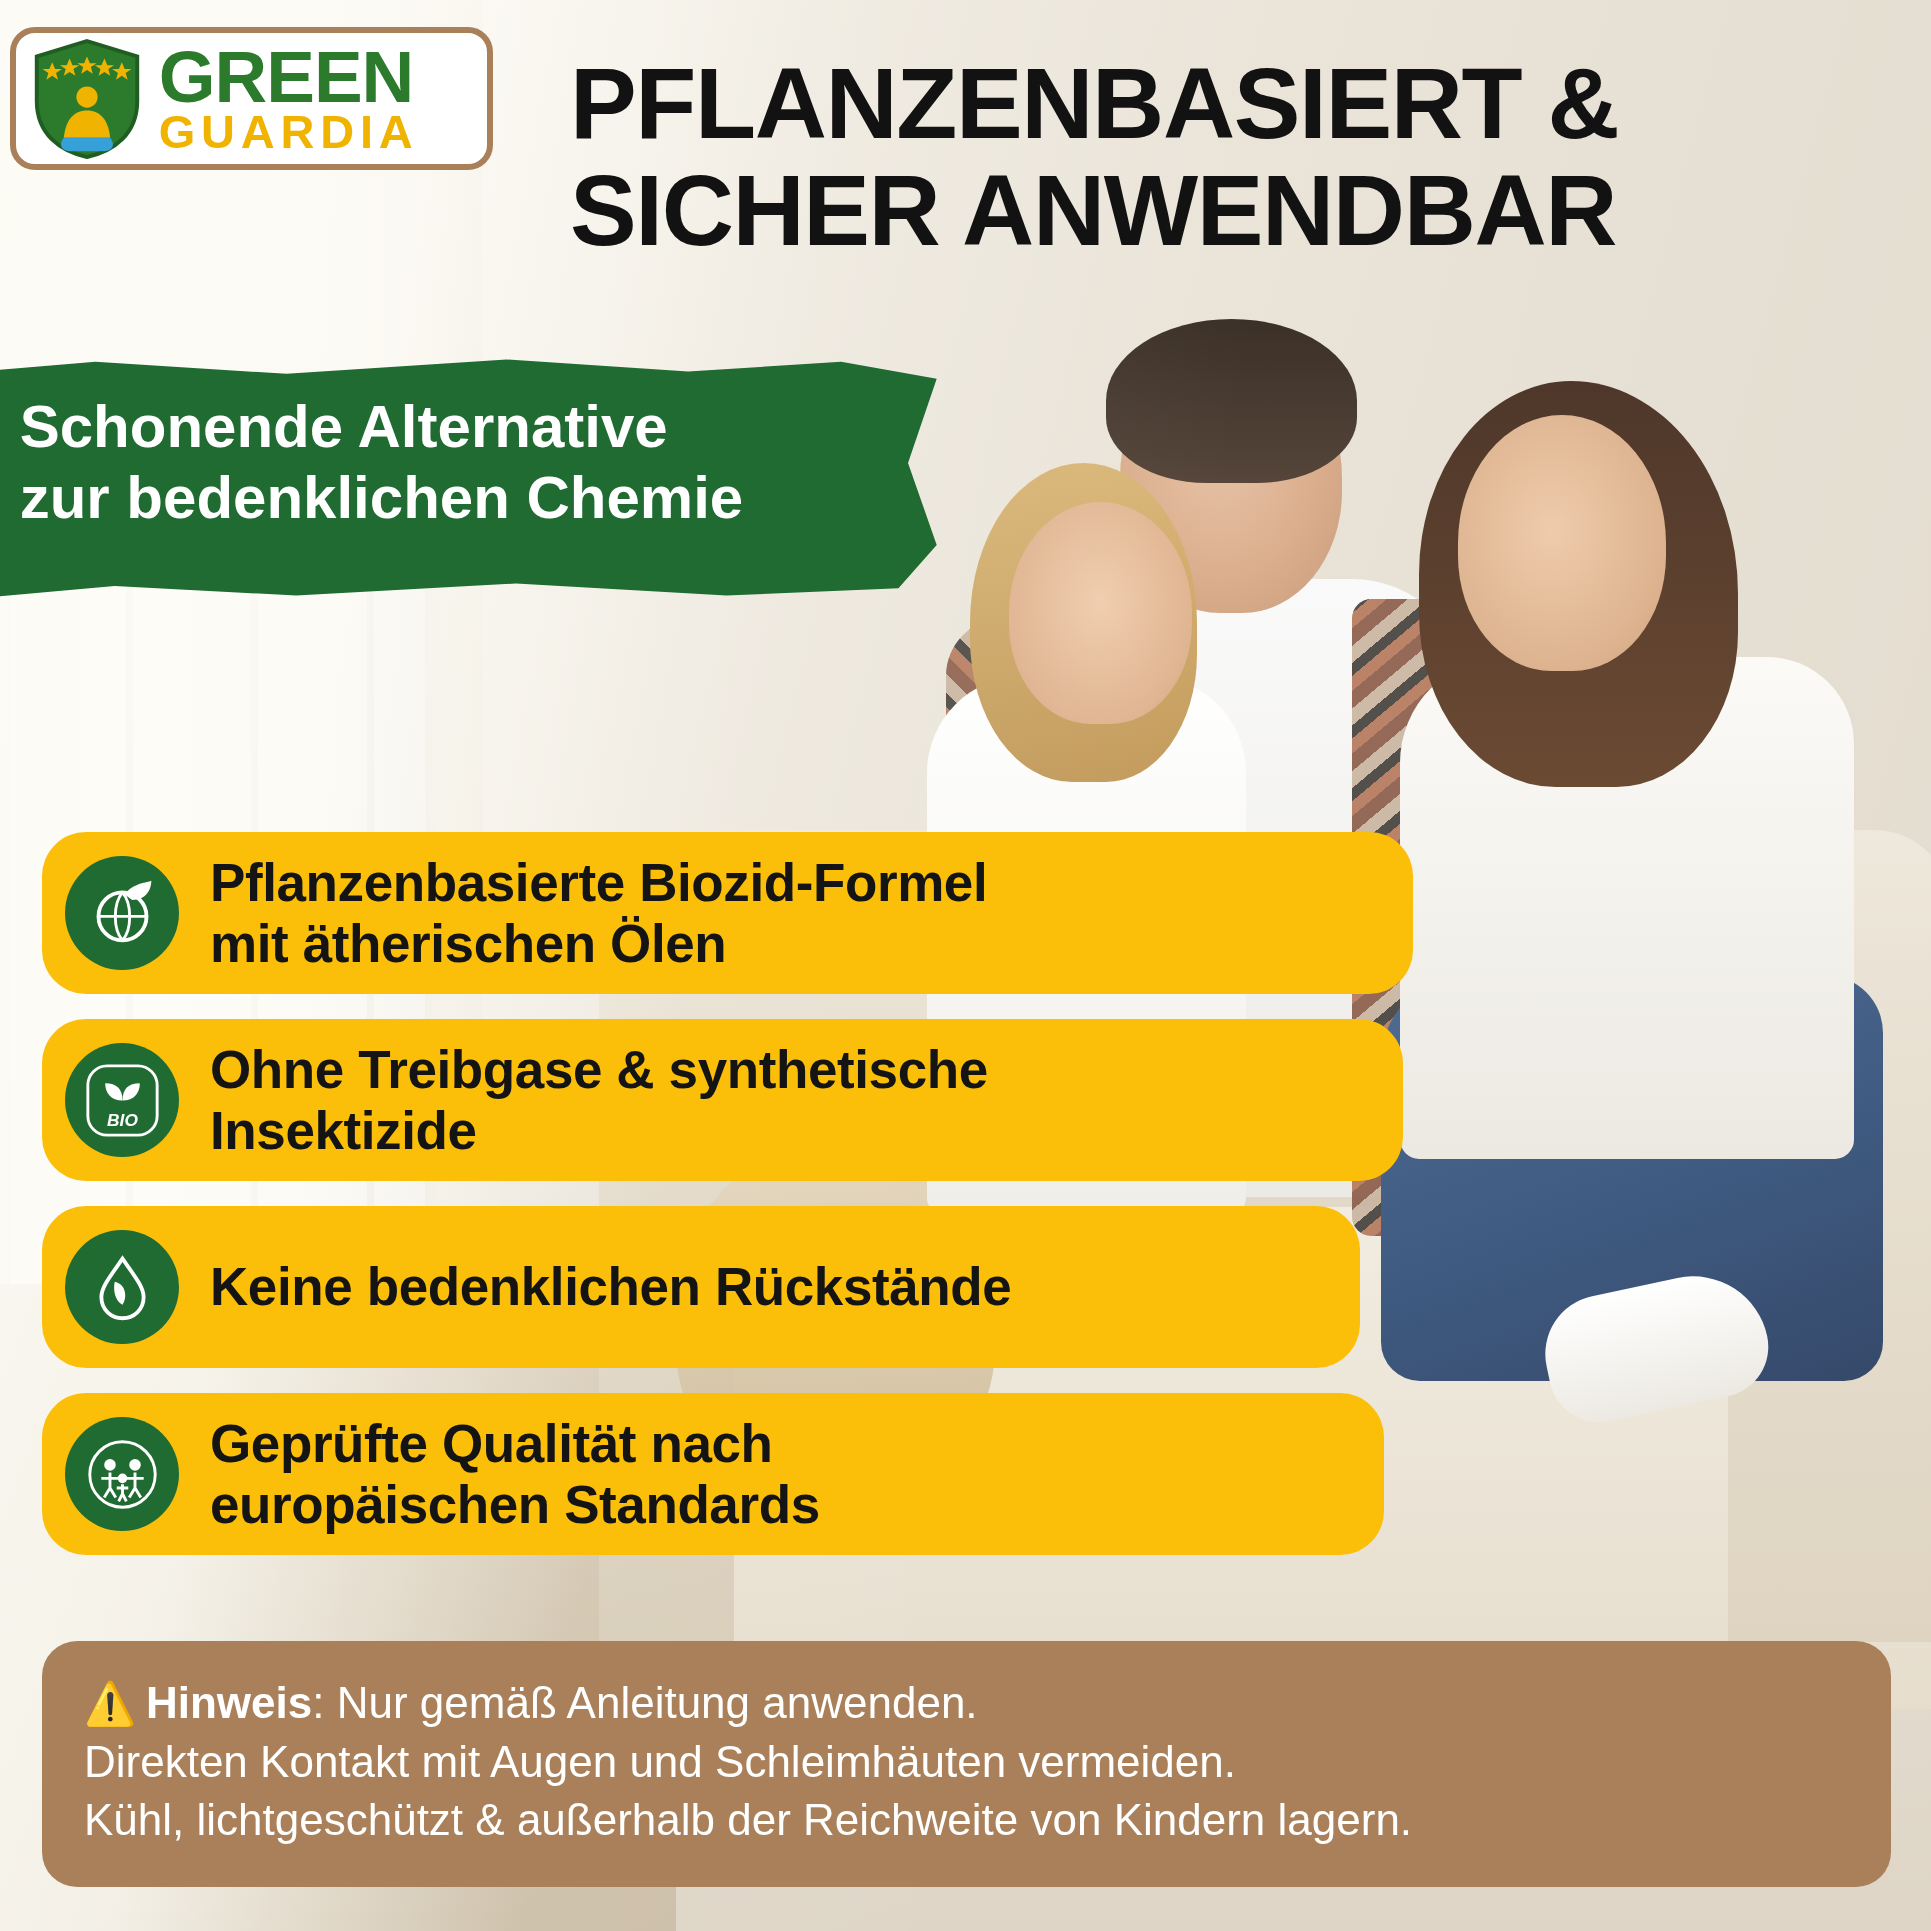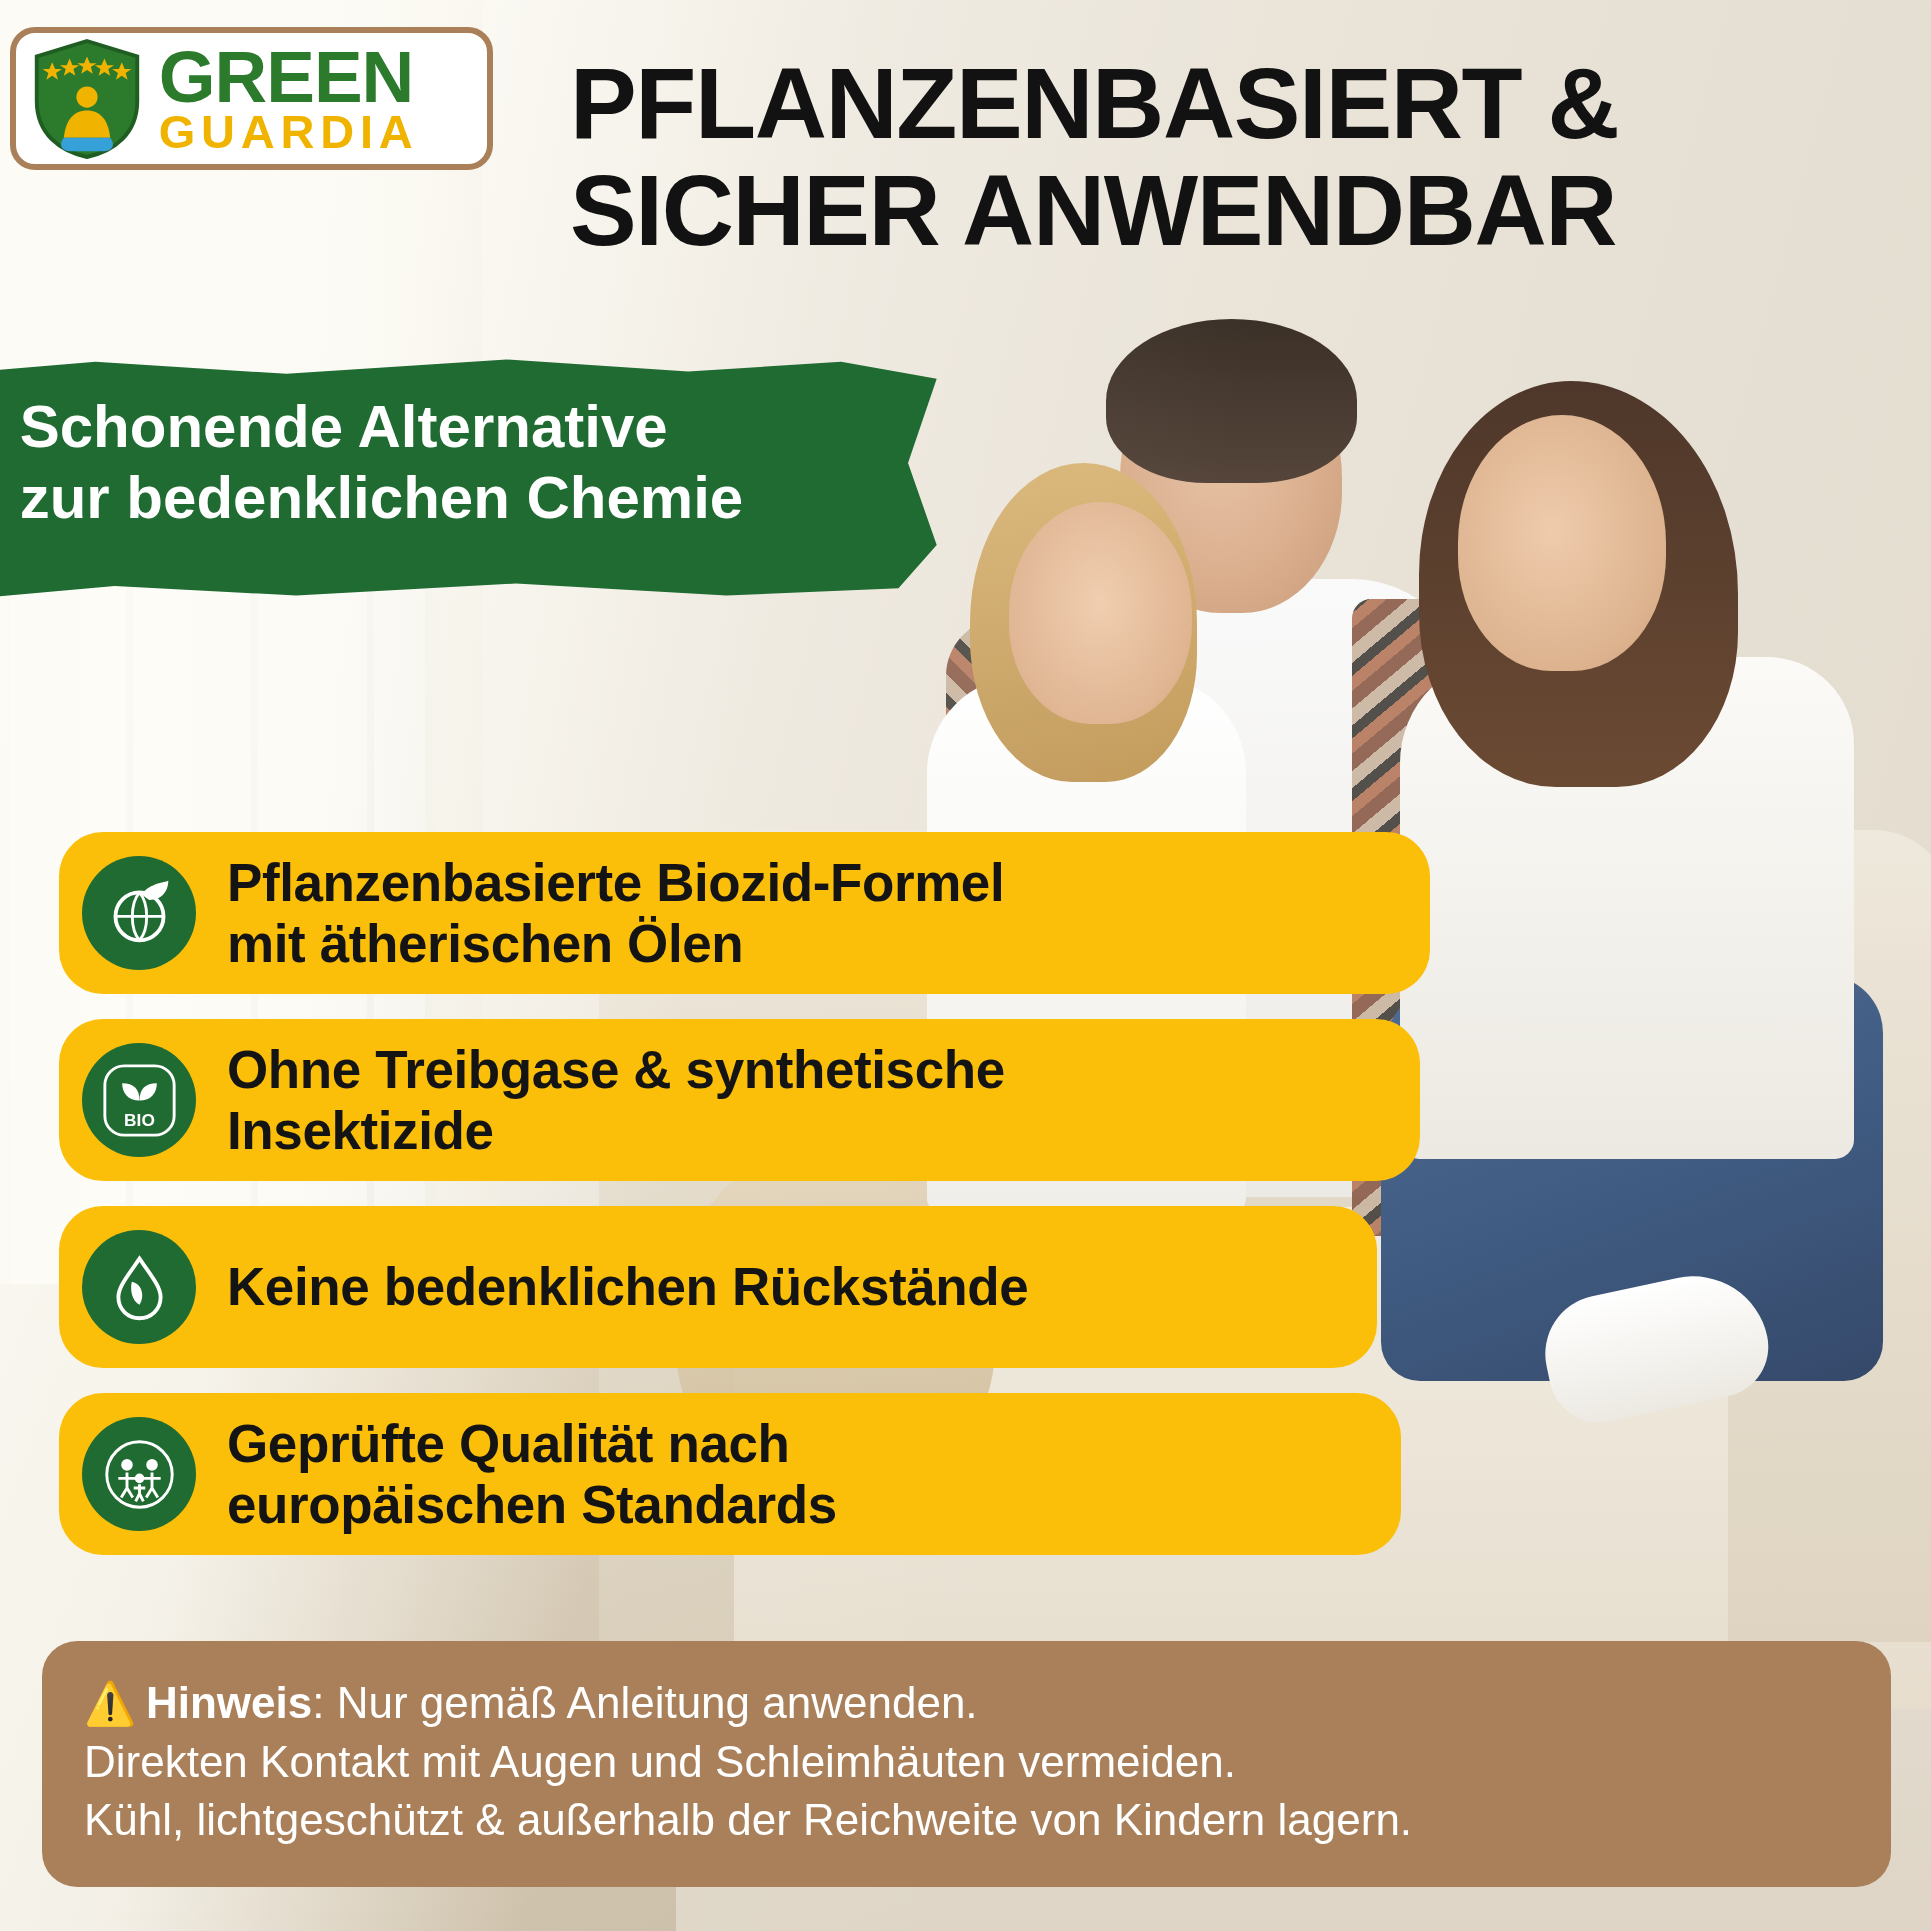--- a/index.html
+++ b/index.html
@@ -243,21 +243,21 @@
     width: 869px;
     font-size: 60px;
     font-weight: 800;
     color: #ffffff;
     line-height: 1.18;
   }
 
   
   .features {
     position: absolute;
-    left: 59px; top: 832px;
+    left: 42px; top: 832px;
     width: 1381px;
   }
   .feature {
     position: relative;
     background: #fbbf09;
     border-radius: 44px;
     margin-bottom: 25px;
     display: flex;
     align-items: center;
     min-height: 162px;
@@ -267,20 +267,21 @@
   .feature-icon {
     flex: 0 0 auto;
     width: 114px;
     height: 114px;
     border-radius: 50%;
     background: #1f6b32;
     display: flex;
     align-items: center;
     justify-content: center;
     margin-right: 31px;
+    font-style: italic;
   }
   .feature-icon svg { display: block; }
   .feature-text {
     font-size: 53px;
     font-weight: 800;
     color: #141414;
     line-height: 1.16;
     letter-spacing: -0.4px;
   }
 

